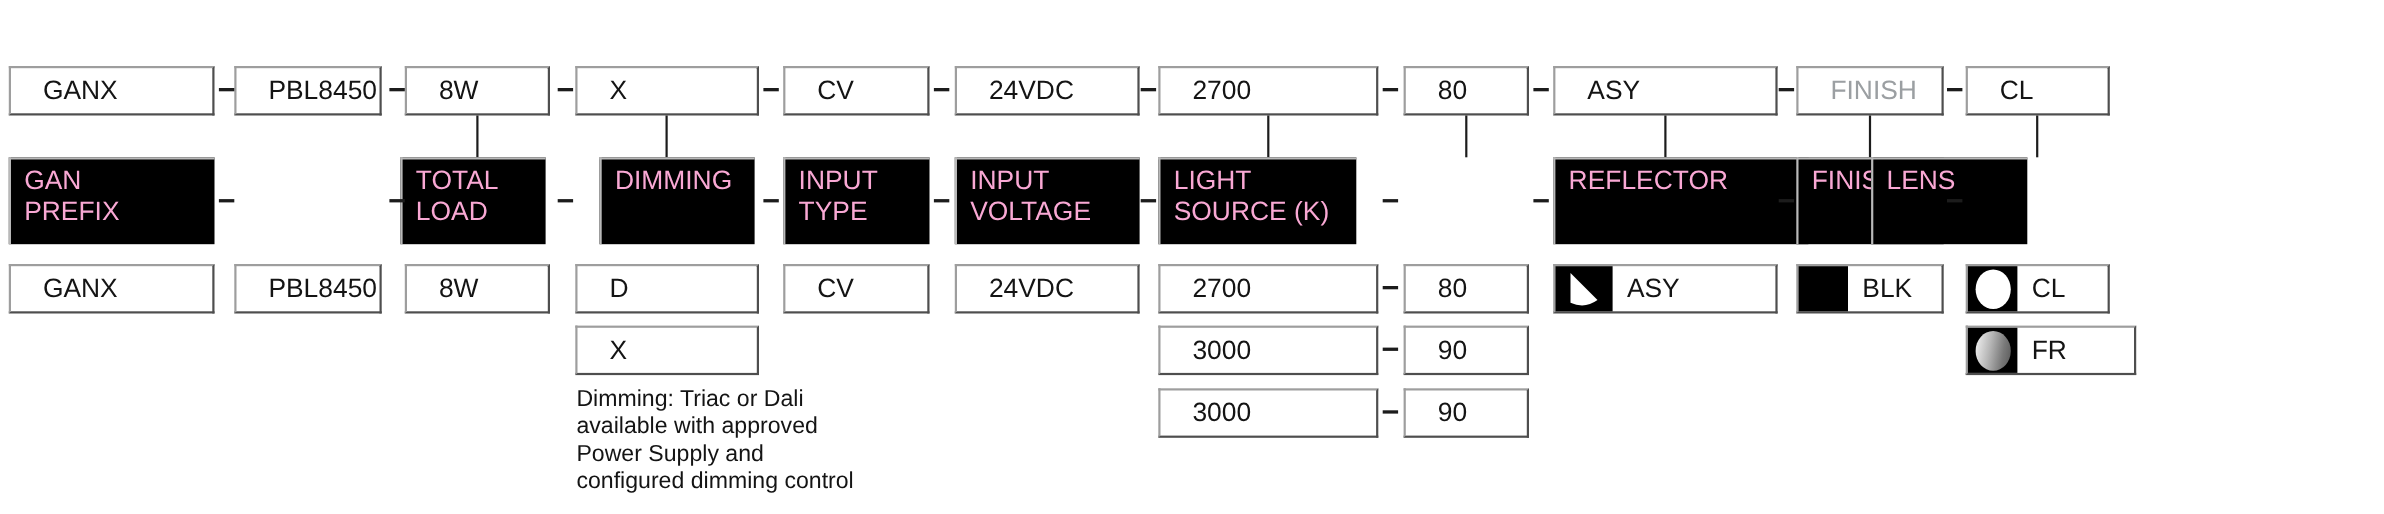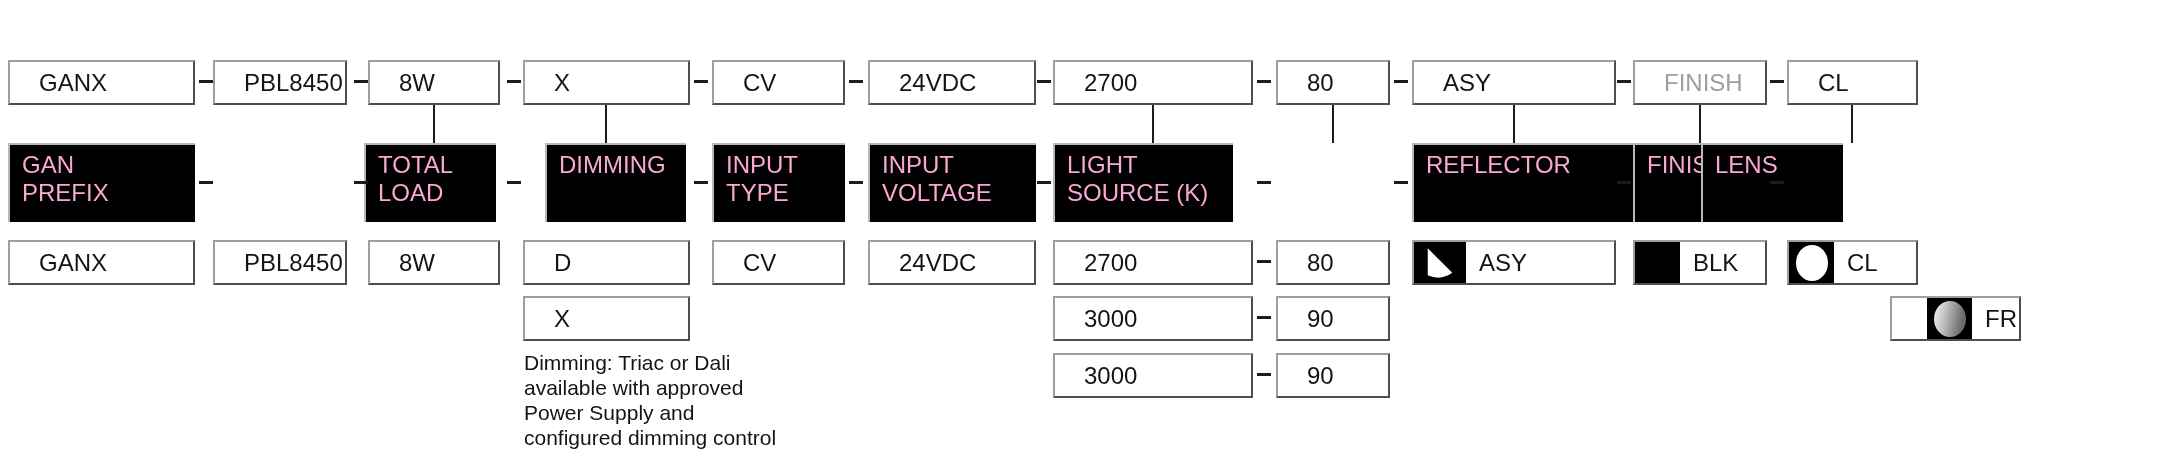--- a/index.html
+++ b/index.html
@@ -197,21 +197,21 @@
       <span>X</span>
     </div>
   <div class="box" style="left:1053px;top:296px;width:200px;">
       <span>3000</span>
     </div>
   <div class="box" style="left:1276px;top:296px;width:114px;">
       <span>90</span>
     </div>
 
 
-  <div class="box swatchbox" style="left:1890px;top:296px;width:131px;padding-left:35px;">
+  <div class="box swatchbox" style="left:1787px;top:296px;width:155px;">
     <span class="iconsq" style="width:45px;">
       <span class="lens-ellipse" style="background:linear-gradient(100deg,#ededed 5%,#b7b7b7 40%,#787878 75%,#5a5a5a 100%);"></span>
     </span>
     <span class="lbl">FR</span>
   </div>
 
   <div class="dash" style="left:1257px;top:316px;"></div>
 
   <div class="box" style="left:1053px;top:353px;width:200px;">
       <span>3000</span>

